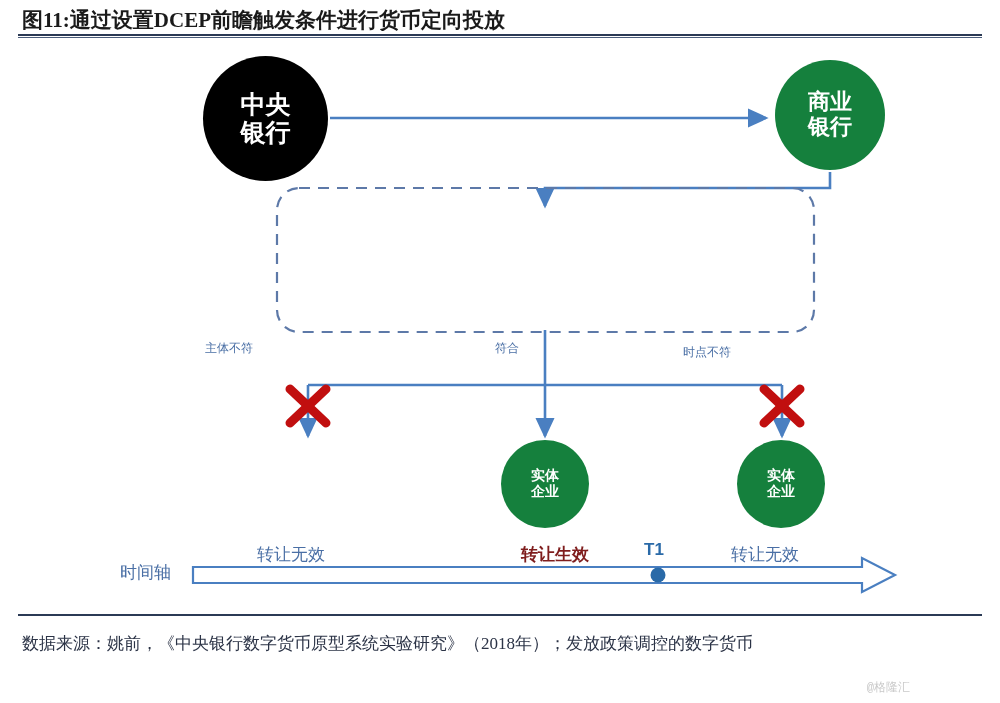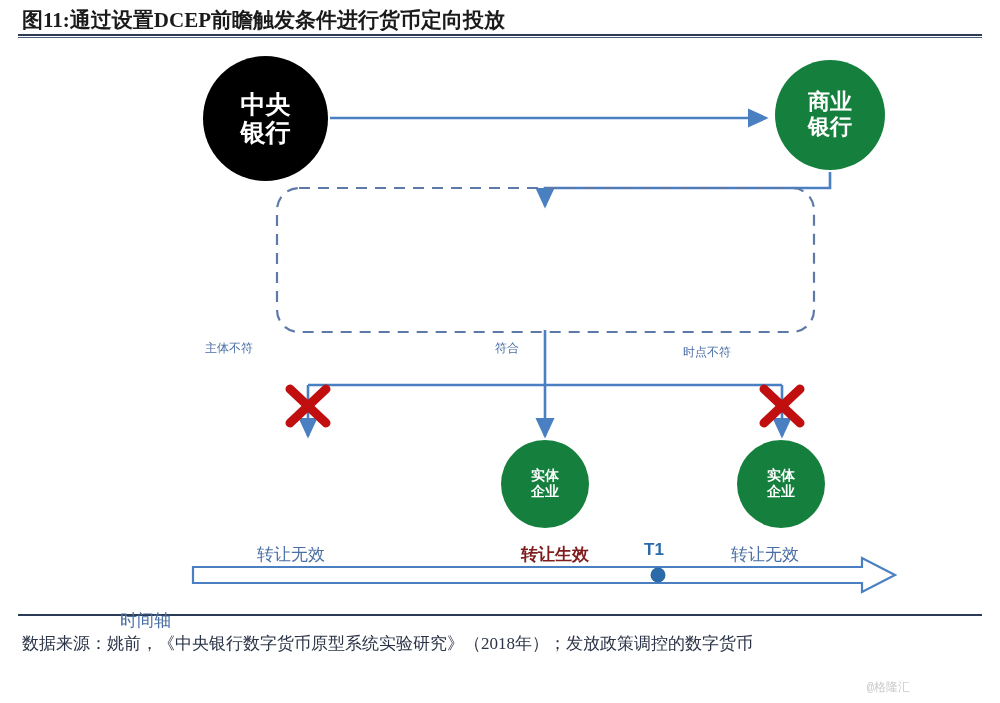--- a/index.html
+++ b/index.html
@@ -112,21 +112,21 @@
     left: 292px; top: 172px;
     white-space: normal;
     width: 200px;
     line-height: 1.45;
     font-size: 17px;
   }
   .lbl-b1 { left: 205px; top: 300px; }
   .lbl-b2 { left: 495px; top: 300px; }
   .lbl-b3 { left: 683px; top: 304px; }
 
-  .lbl-tl-axis { left: 120px; top: 521px; font-size: 17px; color: #4a6fa5; margin-top: 48px; }
+  .lbl-tl-axis { left: 120px; top: 521px; font-size: 17px; color: #4a6fa5; }
   .lbl-tl-1 { left: 257px; top: 503px; font-size: 17px; }
   .lbl-tl-2 { left: 487px; top: 503px; font-size: 17px; color: #7f1d1d; font-weight: bold; margin-left: 34px; }
   .lbl-tl-t1 { left: 644px; top: 500px; font-size: 17px; color: #2a6aa8; font-family: "Liberation Sans", sans-serif; font-weight: bold; }
   .lbl-tl-3 { left: 731px; top: 503px; font-size: 17px; }
 
   
   .footer-rule {
     position: absolute;
     left: 18px;
     top: 614px;

